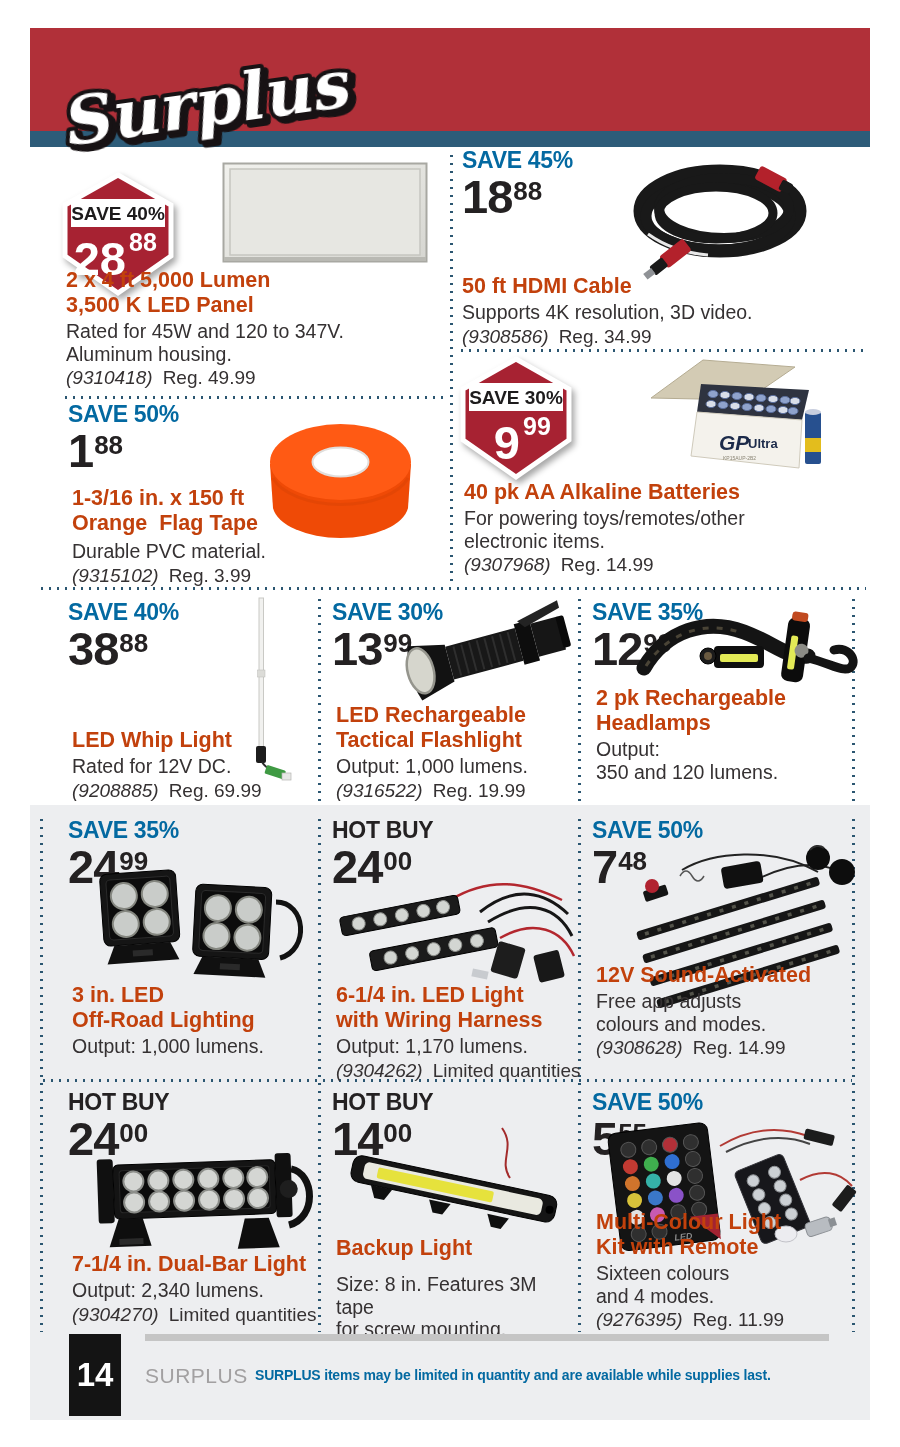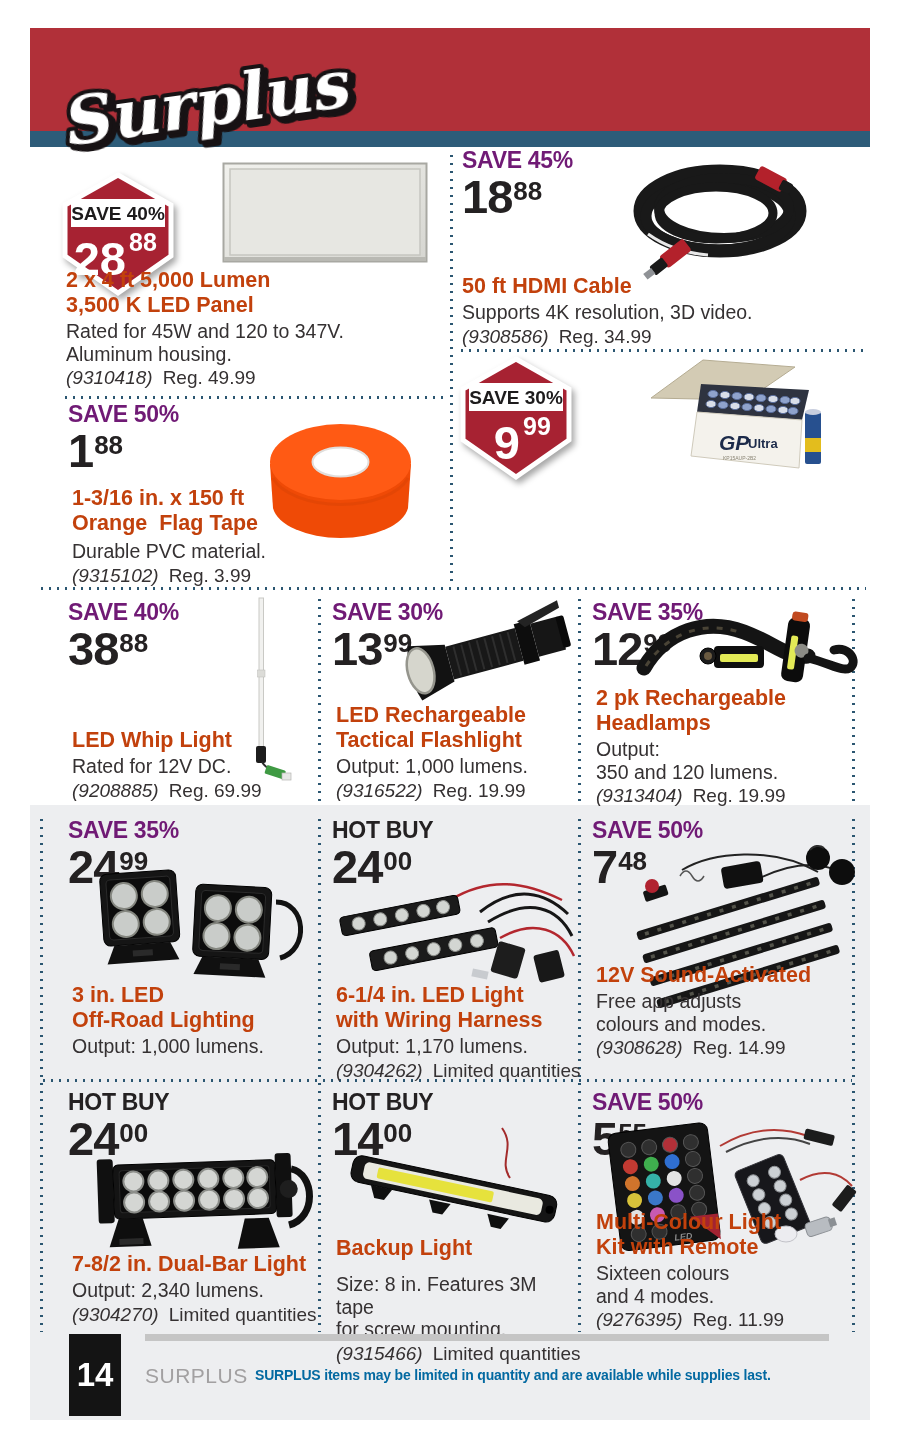--- a/index.html
+++ b/index.html
@@ -14,21 +14,21 @@
   
   .hdots{position:absolute;height:3px;
     background-image:radial-gradient(circle,#2b5671 1.3px,rgba(0,0,0,0) 1.5px);
     background-size:8px 3px;background-repeat:repeat-x;}
   .vdots{position:absolute;width:3px;
     background-image:radial-gradient(circle,#2b5671 1.3px,rgba(0,0,0,0) 1.5px);
     background-size:3px 8px;background-repeat:repeat-y;}
   
   .card{position:absolute;}
   .deal{font-size:23px;font-weight:800;line-height:24px;letter-spacing:-.3px;white-space:pre;}
-  .deal.save{color:#701a75;}
+  .deal.save{color:#0369a1;}
   .deal.hot{color:#242122;}
   .price{margin-top:3px;font-size:47px;font-weight:800;line-height:44px;letter-spacing:-1px;color:#242122;}
   .price .cents{font-size:26px;letter-spacing:0;display:inline-block;transform:translateY(-13px);margin-left:1px;}
   .tblock{position:absolute;left:4px;right:0;}
   .t{font-size:21.5px;font-weight:700;line-height:25px;white-space:pre-wrap;color:#c2410c;}
   .d{font-size:19.5px;line-height:22.5px;white-space:pre-wrap;color:#353132;}
   .cl{font-size:19px;line-height:23px;color:#353132;margin-top:1px;white-space:pre;}
   .code{font-style:italic;}
   .note{margin-left:10px;}
   .art{position:absolute;overflow:visible;}
@@ -173,20 +173,26 @@
           <ellipse cx="148" cy="57" rx="5" ry="3.6" fill="#8fa3cc"></ellipse>
       </g>
       <polygon points="52,58 157,66 154,114 46,102" fill="#f4f2ec" stroke="#cfcabb"></polygon>
       <text x="74" y="96" font-size="21" font-weight="bold" font-style="italic" fill="#1c2b4a">GP</text>
       <text x="103" y="94" font-size="13" font-weight="bold" fill="#1c2b4a">Ultra</text>
       <text x="78" y="106" font-size="5" fill="#8a8575">KP15AUP-2B2</text>
       <rect x="160" y="58" width="16" height="52" rx="2" fill="#27508f"></rect>
       <rect x="160" y="84" width="16" height="14" fill="#e3bd1d"></rect>
       <ellipse cx="168" cy="58" rx="8" ry="3" fill="#c8cede"></ellipse>
     </svg>
+    <div class="tblock" style="top:128px">
+      <div class="t">40 pk AA Alkaline Batteries</div>
+      <div class="d" style="margin-top:2px">For powering toys/remotes/other</div>
+      <div class="d">electronic items.</div>
+      <div class="cl"><span class="code">(9307968)</span><span class="note">Reg. 14.99</span></div>
+    </div>
   </div>
 
   <div class="card" style="left:68px;top:598px;width:250px;height:207px">
     <div class="deal save" style="margin-top:2px">SAVE 40%</div>
     <div class="price"><span>38</span><span class="cents">88</span></div>
     <svg class="art" style="left:164px;top:-2px" width="62" height="192" viewBox="0 0 62 192">
       <rect x="27" y="2" width="4.5" height="150" fill="#f1f1ef" stroke="#c9c9c5" stroke-width="1"></rect>
       <rect x="25.5" y="74" width="7.5" height="7" fill="#dcdcd8" stroke="#bdbdb9" stroke-width=".5"></rect>
       <rect x="24" y="150" width="10" height="17" rx="2" fill="#1d1d1d"></rect>
       <path d="M30,166 C36,176 42,172 50,181" stroke="#2a2a2a" stroke-width="2" fill="none"></path>
@@ -250,21 +256,20 @@
         <rect x="153" y="30" width="7" height="34" rx="2" fill="#e3ea56"></rect>
         <circle cx="165" cy="44" r="7" fill="#8c8c86"></circle>
       </g>
       <path d="M172,52 C196,58 206,66 214,62 C222,56 214,40 198,44" fill="none" stroke="#141414" stroke-width="9" stroke-linecap="round"></path>
     </svg>
     <div class="tblock" style="top:88px">
       <div class="t">2 pk Rechargeable</div>
       <div class="t">Headlamps</div>
       <div class="d" style="margin-top:2px">Output:</div>
       <div class="d">350 and 120 lumens.</div>
-      <div class="cl"><span class="code">(9313404)</span><span class="note">Reg. 19.99</span></div>
     </div>
   </div>
 
   <div class="card" style="left:68px;top:816px;width:250px;height:264px">
     <div class="deal save" style="margin-top:2px">SAVE 35%</div>
     <div class="price"><span>24</span><span class="cents">99</span></div>
     <svg class="art" style="left:26px;top:46px" width="218" height="126" viewBox="0 0 218 126">
       <g transform="rotate(-4 46 50)">
         <rect x="8" y="10" width="76" height="72" rx="7" fill="#151515" stroke="#000000"></rect>
         <rect x="14" y="16" width="64" height="60" rx="4" fill="#0c0c0c" stroke="#2b2b2b"></rect>
@@ -400,21 +405,21 @@
         <circle cx="146" cy="72" r="10" fill="#d4d6d3" stroke="#8c8e8a" stroke-width="2"></circle>
         <circle cx="170" cy="72" r="10" fill="#d4d6d3" stroke="#8c8e8a" stroke-width="2"></circle>
         <path d="M204,44 C228,50 228,94 200,100" fill="none" stroke="#111111" stroke-width="7"></path>
         <circle cx="201" cy="64" r="9" fill="#1e1e1e"></circle>
         <polygon points="30,88 54,88 62,116 20,116" fill="#0e0e0e"></polygon>
         <polygon points="156,92 180,92 190,122 148,122" fill="#0e0e0e"></polygon>
         <rect x="30" y="108" width="24" height="6" fill="#2a2a2a"></rect>
       </g>
     </svg>
     <div class="tblock" style="top:164px">
-      <div class="t">7-8/2 in. Dual-Bar Light</div>
+      <div class="t">7-1/4 in. Dual-Bar Light</div>
       <div class="d" style="margin-top:2px">Output: 2,340 lumens.</div>
       <div class="cl"><span class="code">(9304270)</span><span class="note">Limited quantities</span></div>
     </div>
   </div>
 
   <div class="card" style="left:332px;top:1088px;width:246px;height:244px">
     <div class="deal hot" style="margin-top:2px">HOT BUY</div>
     <div class="price"><span>14</span><span class="cents">00</span></div>
     <svg class="art" style="left:-2px;top:38px" width="252" height="118" viewBox="0 0 252 118">
       <path d="M172,2 C186,22 168,34 180,52" fill="none" stroke="#a32b2b" stroke-width="2"></path>
@@ -425,21 +430,20 @@
         <polygon points="40,77 62,77 56,89 46,89" fill="#0f0f0f"></polygon>
         <polygon points="100,79 122,79 116,91 106,91" fill="#0f0f0f"></polygon>
         <polygon points="160,81 182,81 176,93 166,93" fill="#0f0f0f"></polygon>
         <circle cx="220" cy="64" r="4" fill="#000000"></circle>
       </g>
     </svg>
     <div class="tblock" style="top:148px">
       <div class="t">Backup Light</div>
       <div class="d" style="margin-top:12px">Size: 8 in. Features 3M tape</div>
       <div class="d">for screw mounting.</div>
-      <div class="cl"><span class="code">(9315466)</span><span class="note">Limited quantities</span></div>
     </div>
   </div>
 
   <div class="card" style="left:592px;top:1088px;width:274px;height:244px">
     <div class="deal save" style="margin-top:2px">SAVE 50%</div>
     <div class="price"><span>5</span><span class="cents">55</span></div>
     <svg class="art" style="left:8px;top:32px" width="264" height="132" viewBox="0 0 264 132">
       <path d="M120,26 C150,8 180,6 208,16" stroke="#b23a34" stroke-width="2" fill="none"></path>
       <path d="M126,32 C156,16 186,14 210,24" stroke="#444444" stroke-width="2" fill="none"></path>
       <g transform="rotate(14 220 18)">

